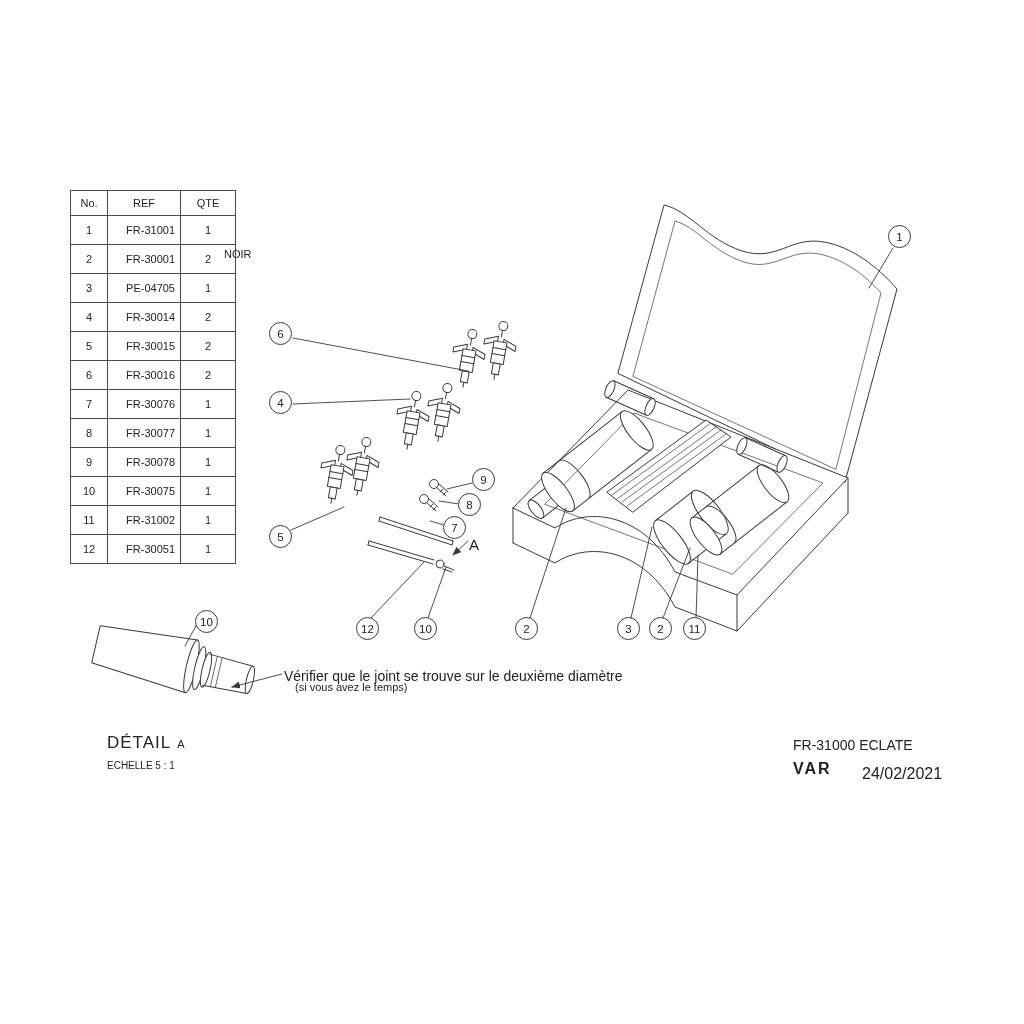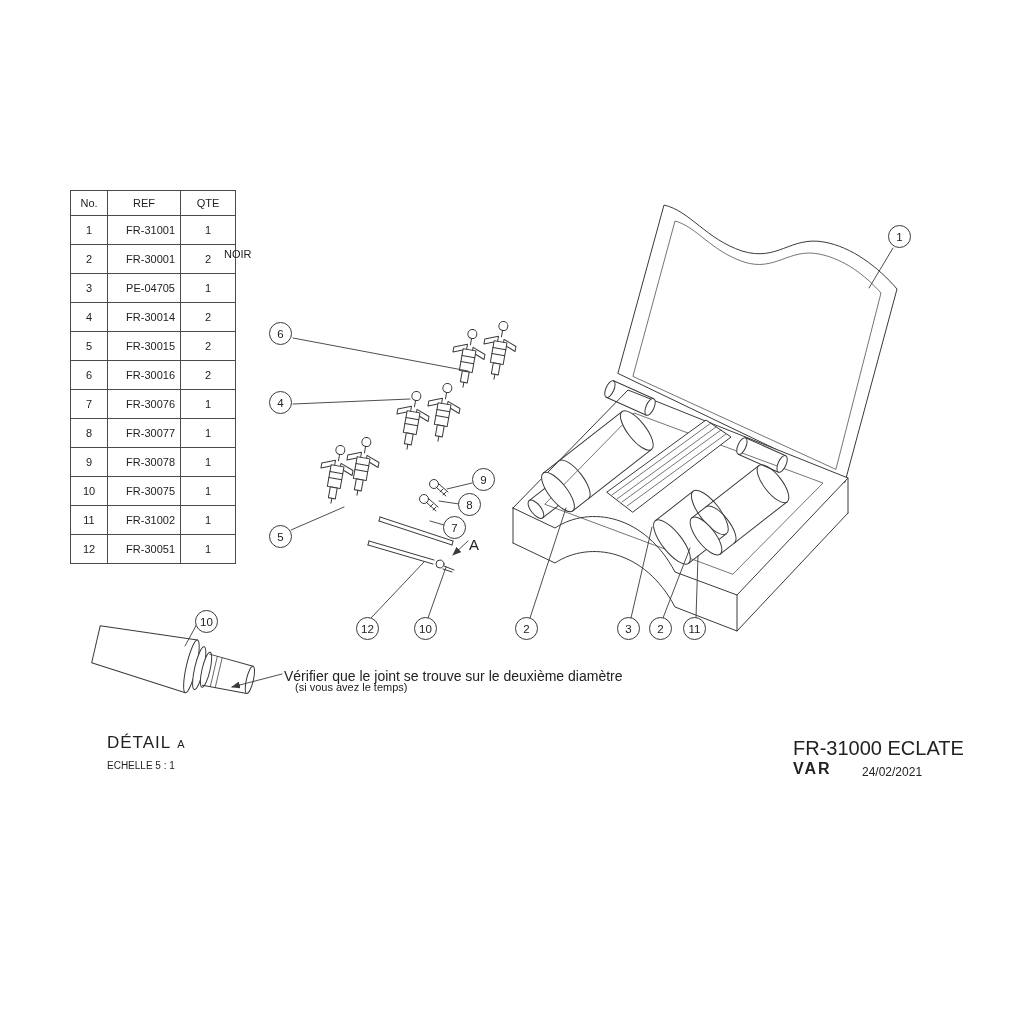--- a/index.html
+++ b/index.html
@@ -17,23 +17,23 @@
            background:#fff;display:flex;align-items:center;justify-content:center;
            font-size:11.5px;color:#222;box-sizing:border-box;}
   .lbl{position:absolute;white-space:nowrap;}
   .lbl-noir{left:224px;top:248px;font-size:11px;}
   .lbl-a{left:469px;top:536px;font-size:15px;}
   .note-1{left:284px;top:668px;font-size:14px;}
   .note-2{left:295px;top:681px;font-size:11px;}
   .detail-title{left:107px;top:733px;font-size:17px;letter-spacing:1px;}
   .detail-title .suffix{font-size:11px;margin-left:6px;}
   .detail-scale{left:107px;top:760px;font-size:10px;}
-  .drawing-title{left:793px;top:737px;width:132px;text-align:right;font-size:20px;}
+  .drawing-title{left:793px;top:737px;width:132px;font-size:14px;}
   .author{left:793px;top:760px;font-size:16px;font-weight:bold;letter-spacing:2px;}
-  .date{left:862px;top:765px;font-size:12px;}
+  .date{left:862px;top:765px;font-size:16px;}
 </style>
 </head>
 <body>
 
 <div class="canvas">
 
   <svg class="art" viewBox="0 0 1024 1024">
     <defs>
       <marker id="arr" markerWidth="10" markerHeight="8" refX="9" refY="4" orient="auto">
         <path d="M0 0 L10 4 L0 8 Z" fill="#3a3a3a"></path>

